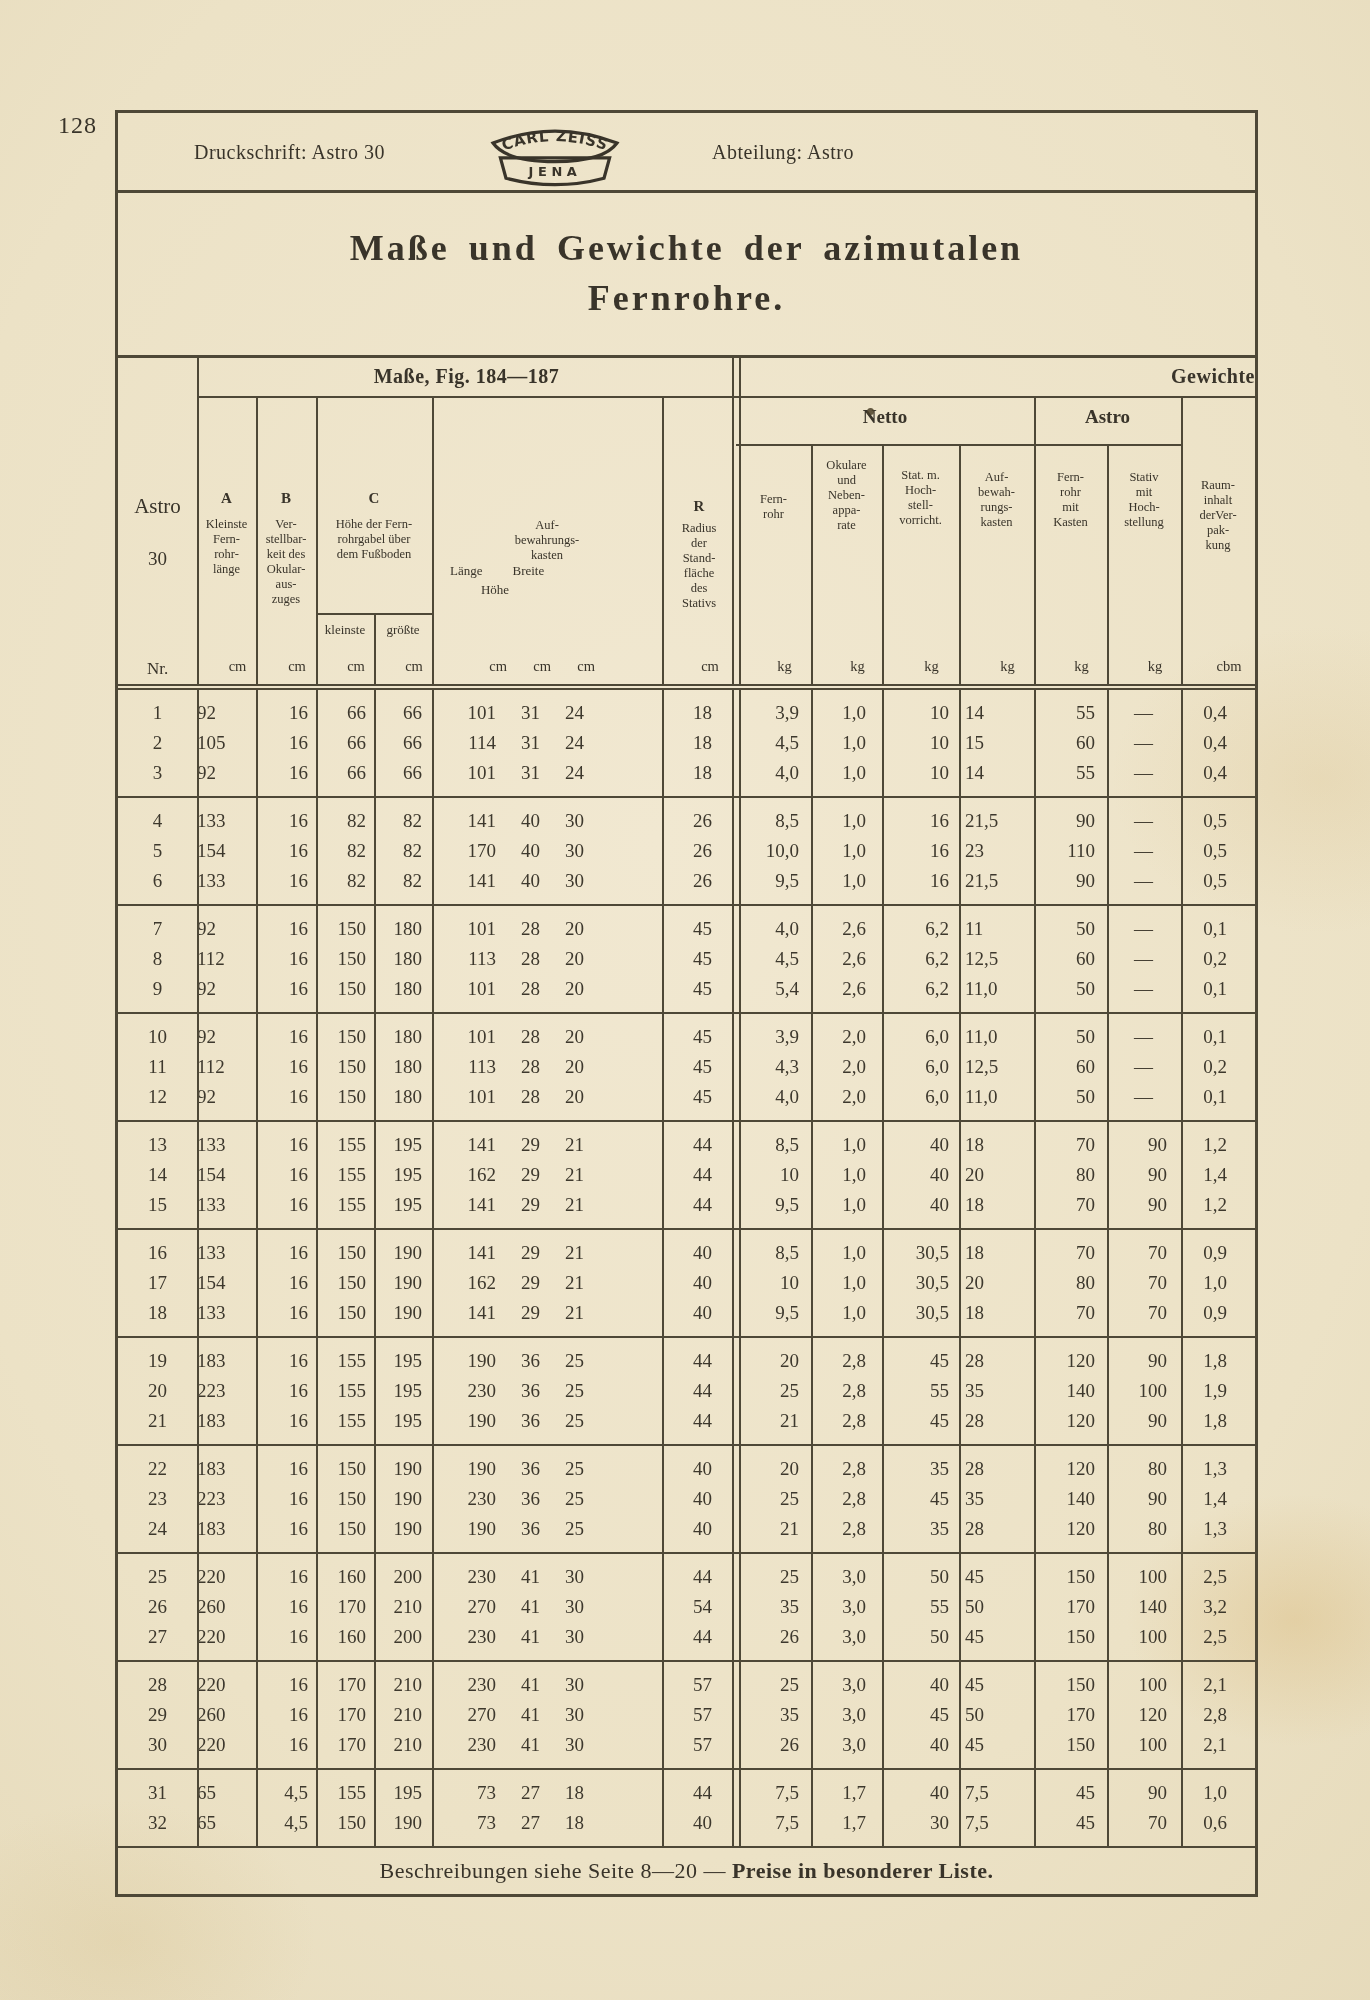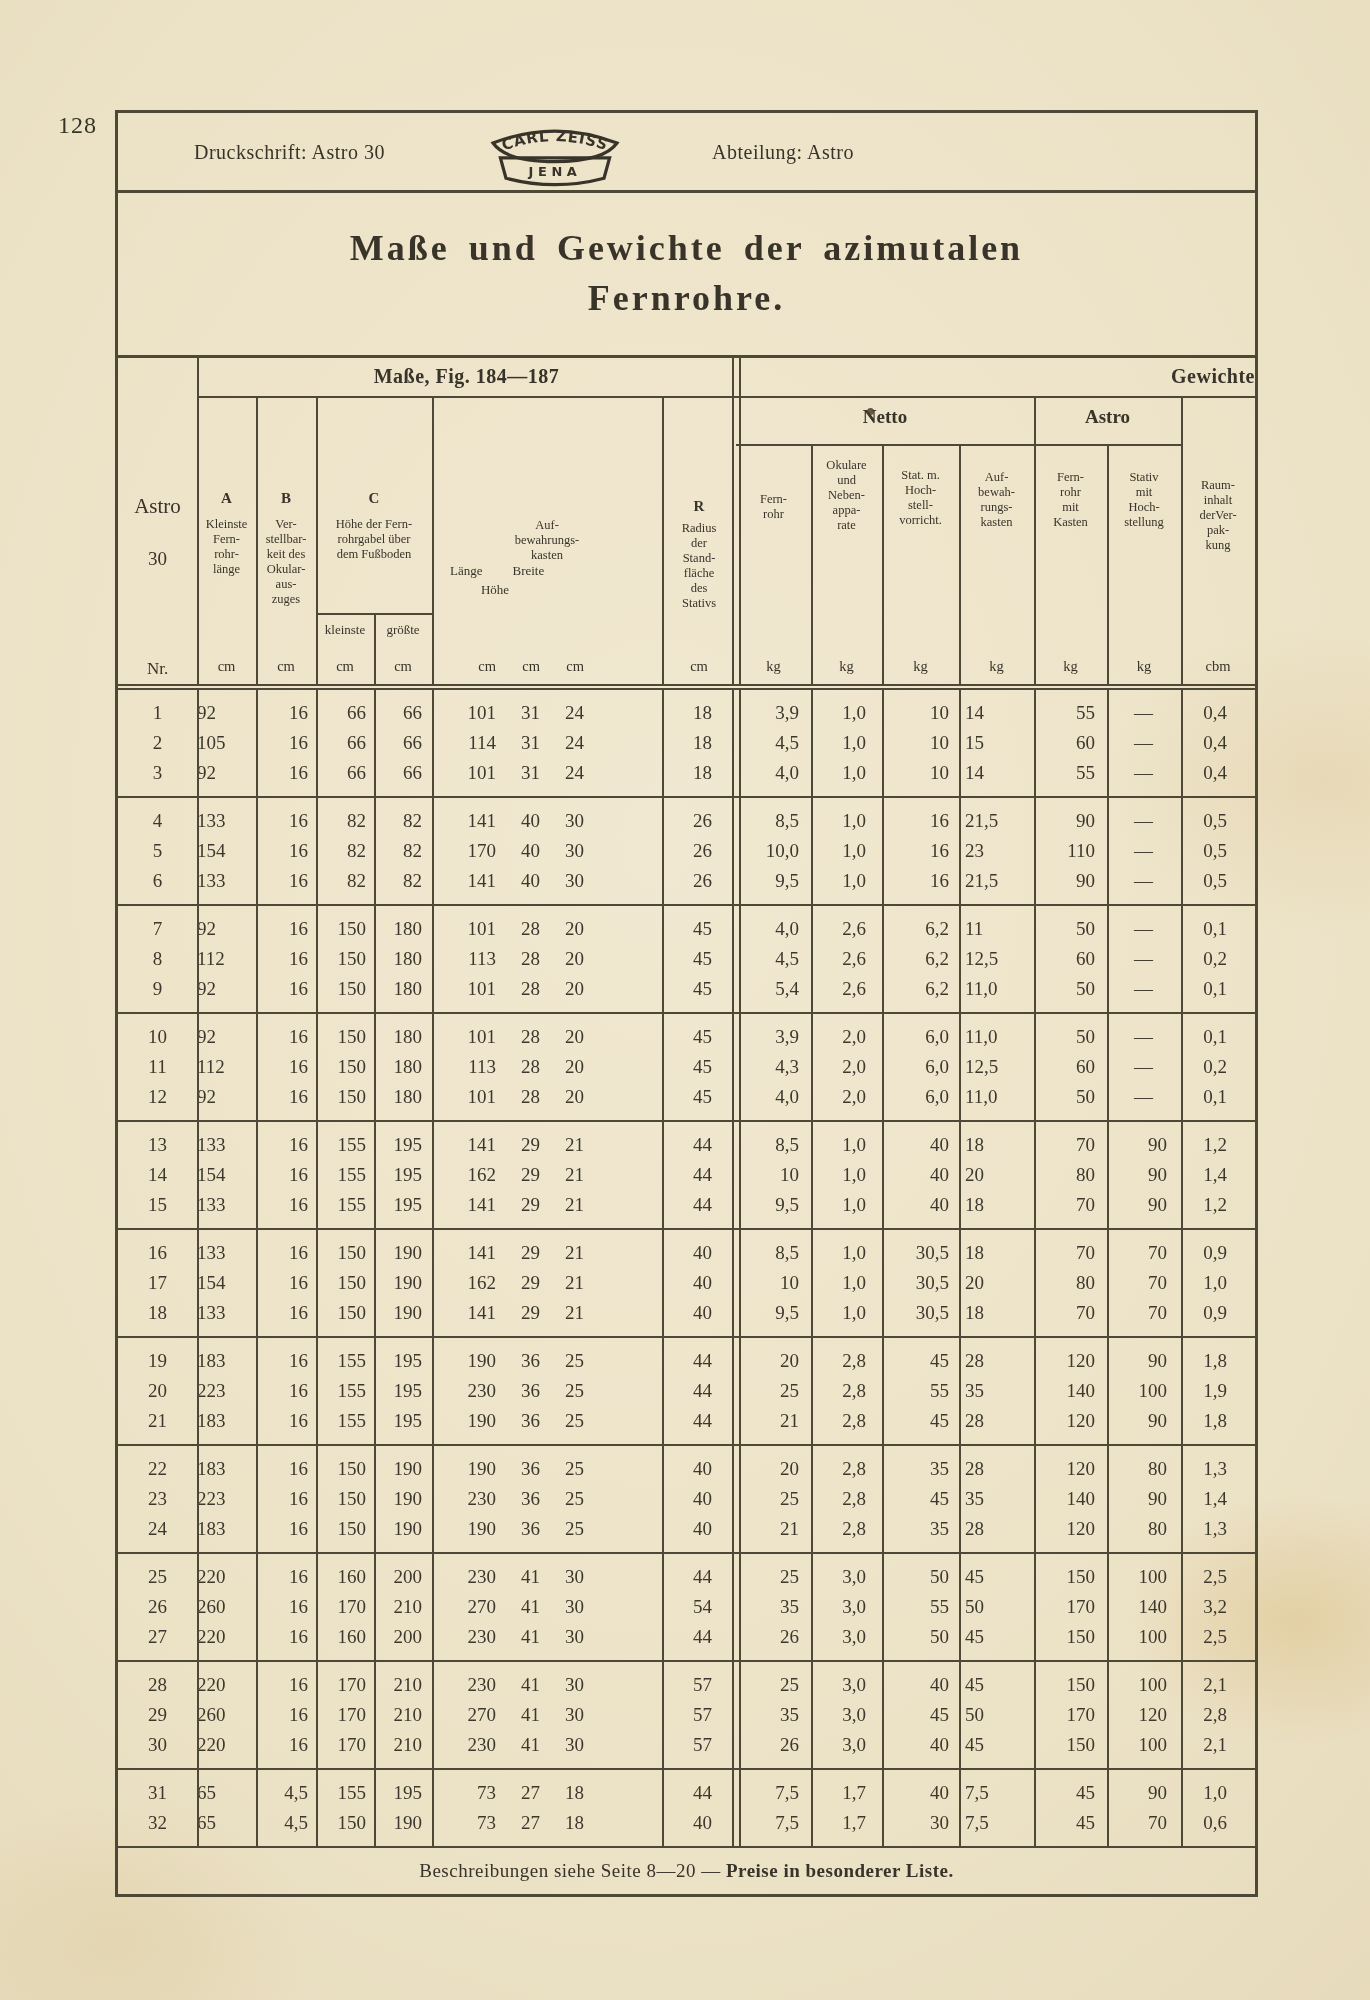--- a/index.html
+++ b/index.html
@@ -65,21 +65,21 @@
   .dims-hoehe{display:block;margin-left:24px;width:78px;text-align:center;font-size:13px;margin-top:3px;}
   .h-r{left:544px;width:74px;top:140px;}
   .h-r .letter{margin-bottom:6px;}
   .h-nf{left:618px;width:75px;top:134px;}
   .h-no{left:693px;width:71px;top:100px;}
   .h-ns{left:764px;width:77px;top:110px;}
   .h-nk{left:841px;width:75px;top:112px;}
   .h-bf{left:916px;width:73px;top:112px;}
   .h-bs{left:989px;width:74px;top:112px;}
   .h-raum{left:1063px;width:74px;top:120px;}
-  .u{position:absolute;top:300px;font-size:14.5px;text-align:center;}
+  .u{position:absolute;top:300px;font-size:14.5px;text-align:center;margin-left:11px;}
   .u-a{left:79px;width:59px;} .u-b{left:138px;width:60px;}
   .u-ck{left:198px;width:58px;} .u-cg{left:256px;width:58px;}
   .u-kast{left:314px;width:230px;display:flex;padding-left:8px;text-align:right;}
   .u-kast span:nth-child(1){width:56px;} .u-kast span:nth-child(2){width:44px;} .u-kast span:nth-child(3){width:44px;}
   .u-r{left:544px;width:74px;}
   .u-nf{left:618px;width:75px;} .u-no{left:693px;width:71px;} .u-ns{left:764px;width:77px;}
   .u-nk{left:841px;width:75px;} .u-bf{left:916px;width:73px;} .u-bs{left:989px;width:74px;}
   .u-cbm{left:1063px;width:74px;}
   .ink-dot{position:absolute;left:749px;top:50px;width:7px;height:7px;border-radius:50%;background:#4a3f28;opacity:.85;}
   
@@ -104,21 +104,21 @@
   .c-r{text-align:right;padding-right:24px;}
   .c-nf{text-align:right;padding-right:12px;}
   .c-no{text-align:right;padding-right:16px;}
   .c-ns{text-align:right;padding-right:10px;}
   .c-nk{text-align:left;padding-left:6px;}
   .c-bf{text-align:right;padding-right:12px;}
   .c-bs{text-align:right;padding-right:14px;}
   .c-bs.dash{text-align:center;padding-right:0;letter-spacing:1px;}
   .c-cbm{text-align:right;padding-right:28px;}
   
-  .tfoot{border-top:2px solid var(--line);height:48px;line-height:46px;text-align:center;font-size:19px;letter-spacing:.5px;}
+  .tfoot{border-top:2px solid var(--line);height:48px;line-height:46px;text-align:center;font-size:22px;letter-spacing:.5px;}
   .tfoot .bold{font-weight:bold;}
 </style>
 </head>
 <body>
 
 <div class="page">
   <div class="page-number">128</div>
 
   <div class="frame">
 

